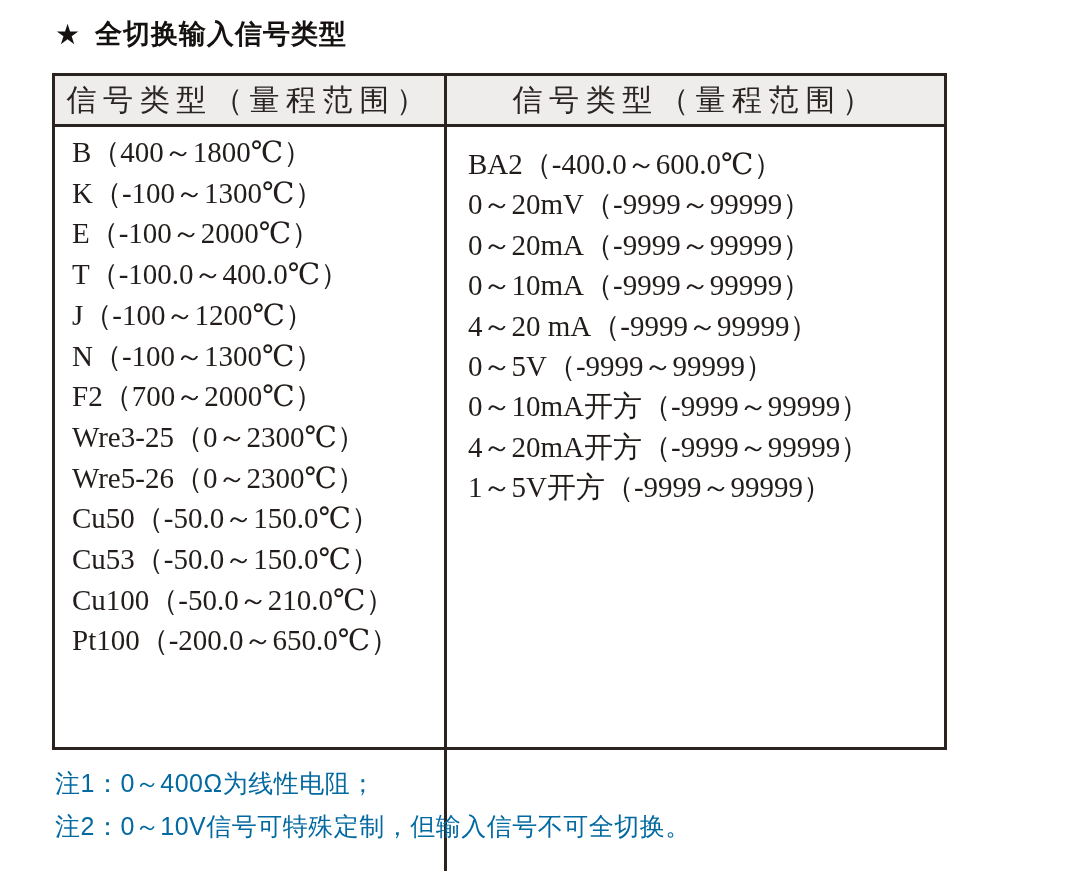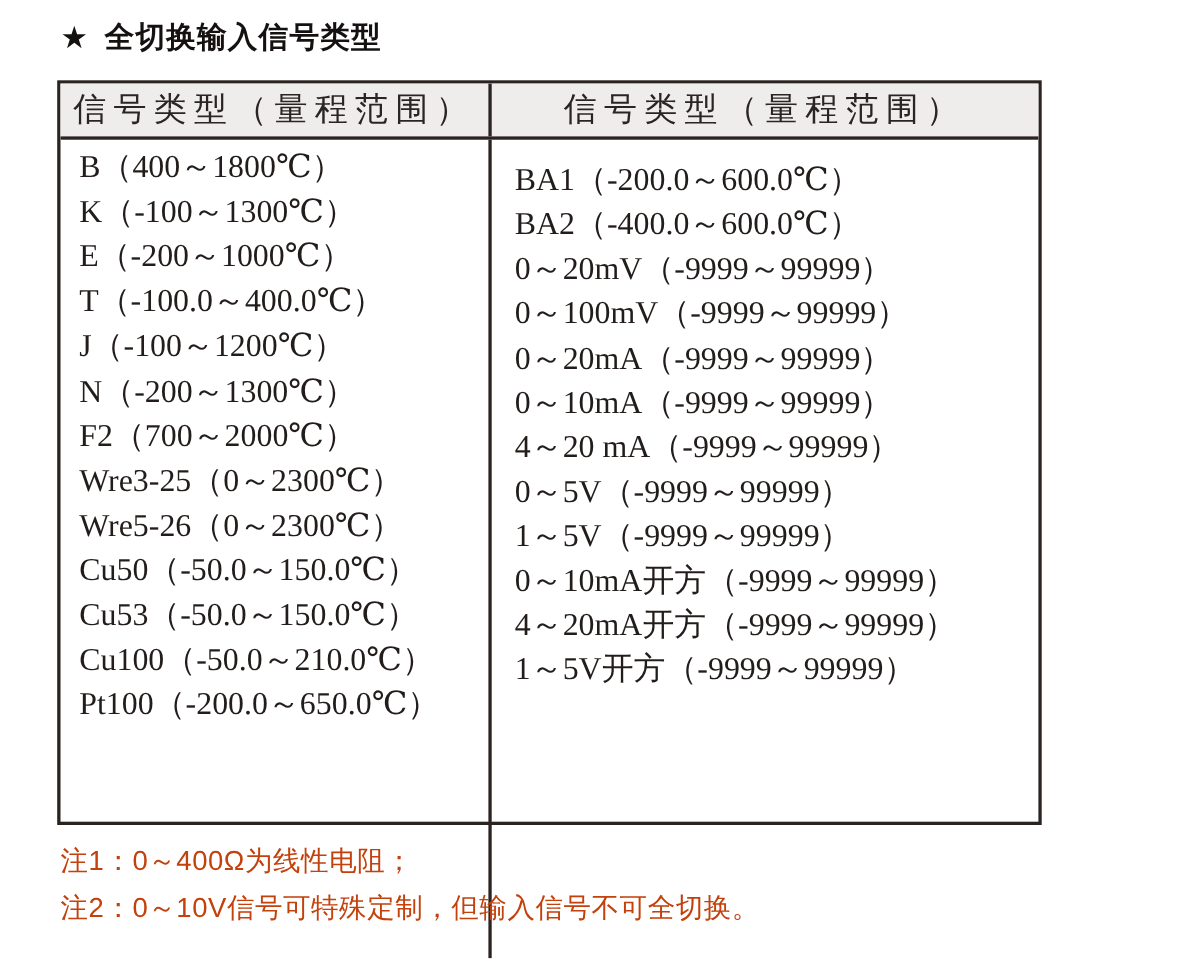--- a/index.html
+++ b/index.html
@@ -75,63 +75,60 @@
     flex: 1;
     padding: 17px 0 0 21px;
   }
   .td.right .row { line-height: 40.4px; }
   .row { white-space: nowrap; }
   .notes {
     position: absolute;
     left: 55px;
     top: 762px;
     font-size: 25px;
-    color: #c2410c;
+    color: #0369a1;
   }
   .note { line-height: 43px; letter-spacing: 0.5px; }
 </style>
 </head>
 <body>
 
 <div class="doc-title">
   <span class="star">★</span>
   <span>全切换输入信号类型</span>
 </div>
 
 <div class="signal-table">
   <div class="thead">
     <div class="th left">信号类型（量程范围）</div>
     <div class="th right">信号类型（量程范围）</div>
   </div>
   <div class="tbody">
     <div class="td left">
       <div class="row">B（400～1800℃）</div>
       <div class="row">K（-100～1300℃）</div>
-      <div class="row">E（-200～1000℃）</div>
+      <div class="row">E（-100～2000℃）</div>
       <div class="row">T（-100.0～400.0℃）</div>
       <div class="row">J（-100～1200℃）</div>
-      <div class="row">N（-200～1300℃）</div>
+      <div class="row">N（-100～1300℃）</div>
       <div class="row">F2（700～2000℃）</div>
       <div class="row">Wre3-25（0～2300℃）</div>
       <div class="row">Wre5-26（0～2300℃）</div>
       <div class="row">Cu50（-50.0～150.0℃）</div>
       <div class="row">Cu53（-50.0～150.0℃）</div>
       <div class="row">Cu100（-50.0～210.0℃）</div>
       <div class="row">Pt100（-200.0～650.0℃）</div>
     </div>
     <div class="td right">
-      <div class="row">BA1（-200.0～600.0℃）</div>
       <div class="row">BA2（-400.0～600.0℃）</div>
       <div class="row">0～20mV（-9999～99999）</div>
-      <div class="row">0～100mV（-9999～99999）</div>
       <div class="row">0～20mA（-9999～99999）</div>
       <div class="row">0～10mA（-9999～99999）</div>
       <div class="row">4～20 mA（-9999～99999）</div>
       <div class="row">0～5V（-9999～99999）</div>
-      <div class="row">1～5V（-9999～99999）</div>
       <div class="row">0～10mA开方（-9999～99999）</div>
       <div class="row">4～20mA开方（-9999～99999）</div>
       <div class="row">1～5V开方（-9999～99999）</div>
     </div>
   </div>
 </div>
 
 <div class="notes">
   <div class="note">注1：0～400Ω为线性电阻；</div>
   <div class="note">注2：0～10V信号可特殊定制，但输入信号不可全切换。</div>

